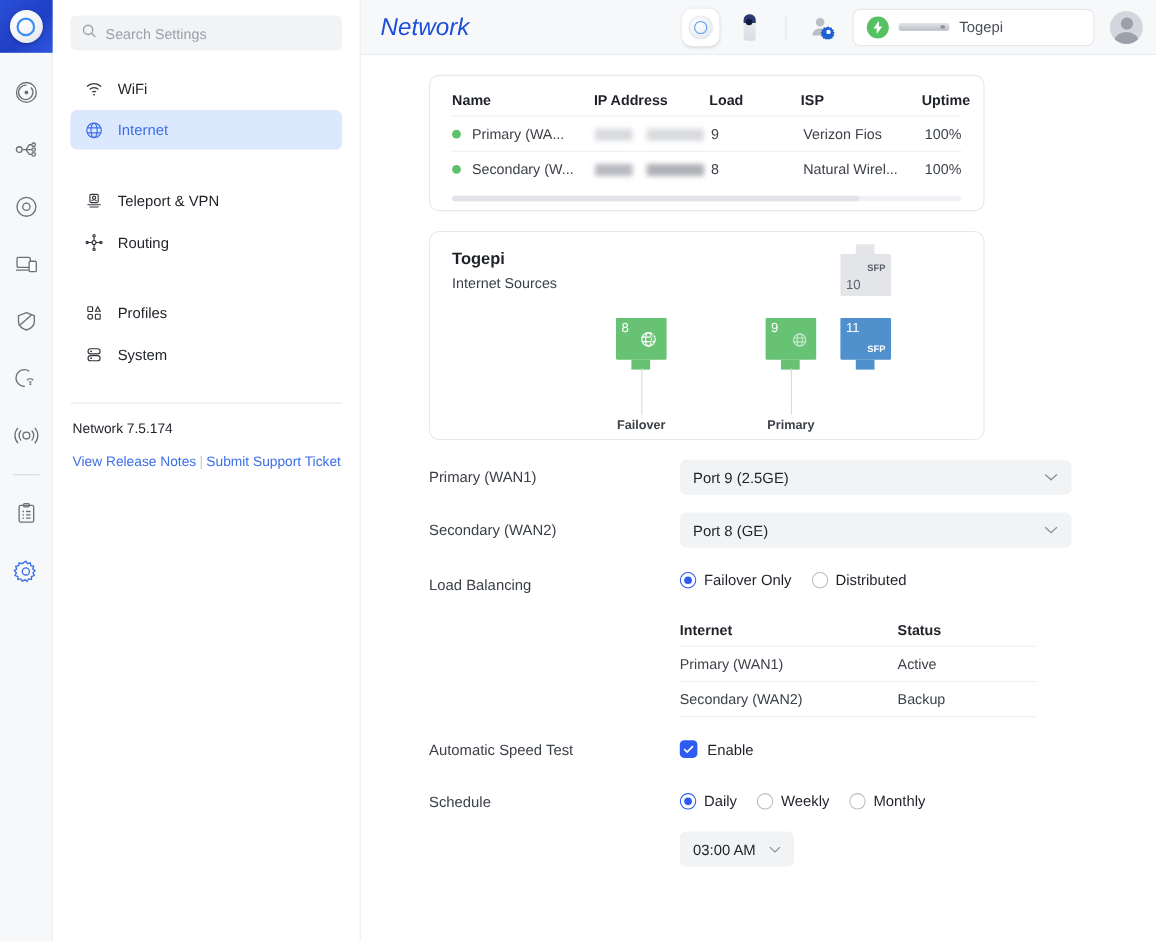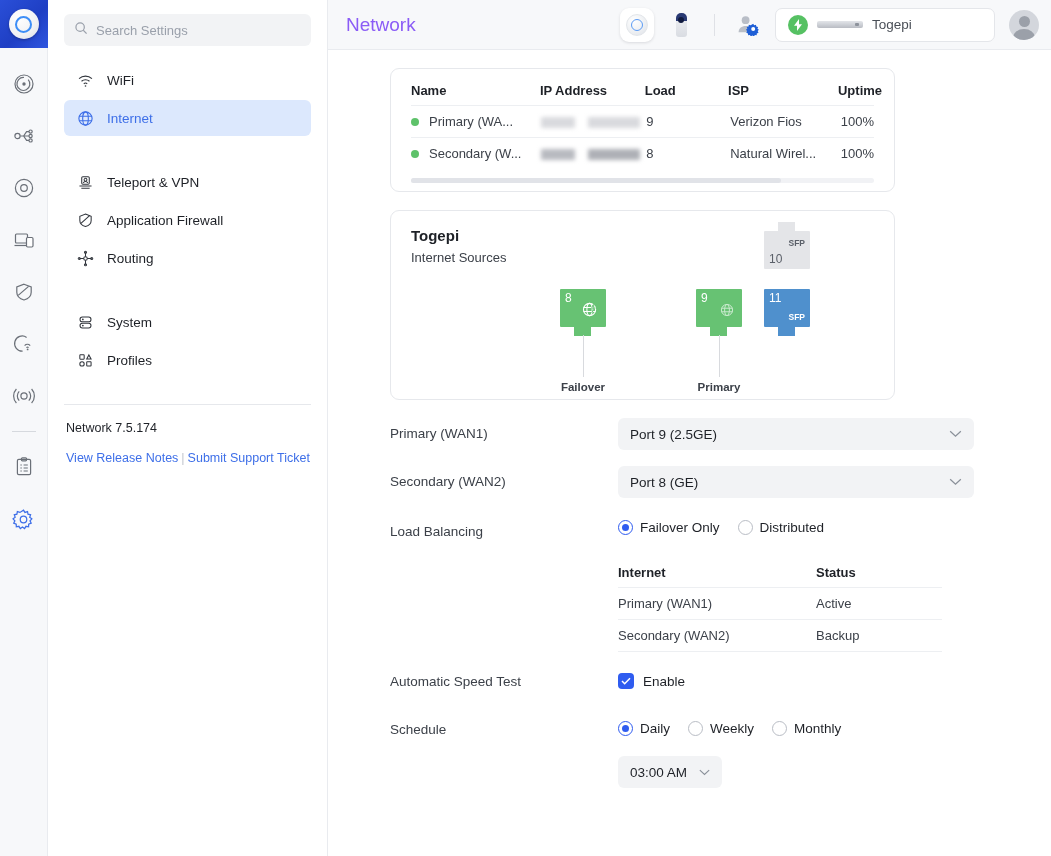--- a/index.html
+++ b/index.html
@@ -77,21 +77,21 @@
   .links a { color: #3e6fe8; text-decoration: none; cursor: pointer; }
   .links .bar { color: #c3c7ce; padding: 0 3px; }
 
   
   .right { flex: 1; display: flex; flex-direction: column; height: 856px; min-width: 0; }
   .topbar {
     height: 50px; flex: 0 0 50px; background: #f7f8fa;
     border-bottom: 1px solid #e9ebef;
     display: flex; align-items: center; padding: 0 12px 0 18px; gap: 10px;
   }
-  .page-title { font-size: 19px; color: #8b5cf6; font-weight: 400; flex: 1; }
+  .page-title { font-size: 22px; color: #1d4ed8; font-weight: 400; flex: 1; font-style: italic; }
 
   .tb-tile {
     width: 34px; height: 34px; border-radius: 9px;
     display: flex; align-items: center; justify-content: center; cursor: pointer;
   }
   .tb-tile.sel { background: #ffffff; box-shadow: 0 1px 3px rgba(20,25,35,.13); }
   .ap-sm {
     width: 22px; height: 22px; border-radius: 50%;
     background: radial-gradient(circle at 35% 30%, #ffffff 0%, #eef0f3 55%, #dfe2e8 100%);
     border: 1px solid #e3e6ea;
@@ -328,64 +328,55 @@
               <circle cx="9" cy="6.1" r="1.5"></circle>
             <path d="M6.6 9.4 a2.8 2.8 0 0 1 4.8 0"></path>
               <path d="M2.6 12.8 h12.8 M4.6 15 h8.8"></path>
           </svg>
         </span>
         <span>Teleport &amp; VPN</span>
       </div>
       <div class="nav-item">
         <span class="ico">
           <svg width="17" height="17" viewBox="0 0 18 18" fill="none" stroke="#31353c" stroke-width="1.1">
-            <path d="M9 2.2 L15 4.6 v4.3 c0 3.5 -2.6 5.5 -6 6.5 -3.4 -1 -6 -3 -6 -6.5 V4.6 Z"></path>
-            <path d="M4.2 12 L13.6 3.6"></path>
-          </svg>
-        </span>
-        <span>Application Firewall</span>
-      </div>
-      <div class="nav-item">
-        <span class="ico">
-          <svg width="17" height="17" viewBox="0 0 18 18" fill="none" stroke="#31353c" stroke-width="1.1">
             <circle cx="9" cy="9" r="1.9"></circle>
             <path d="M9 2.4 v4.7 M9 10.9 v4.7 M2.4 9 h4.7 M10.9 9 h4.7"></path>
             <circle cx="9" cy="2.4" r="1.1"></circle>
               <circle cx="9" cy="15.6" r="1.1"></circle>
             <circle cx="2.4" cy="9" r="1.1"></circle>
               <circle cx="15.6" cy="9" r="1.1"></circle>
           </svg>
         </span>
         <span>Routing</span>
       </div>
     </div>
 
     <div class="nav-gap"></div>
 
     <div class="nav-group">
-      <div class="nav-item">
-        <span class="ico">
-          <svg width="17" height="17" viewBox="0 0 18 18" fill="none" stroke="#31353c" stroke-width="1.1">
-            <rect x="3.2" y="3.2" width="11.6" height="5" rx="2.5"></rect>
-            <rect x="3.2" y="9.8" width="11.6" height="5" rx="2.5"></rect>
-            <path d="M6.2 5.7 h.01 M6.2 12.3 h.01" stroke-width="1.8" stroke-linecap="round"></path>
-          </svg>
-        </span>
-        <span>System</span>
-      </div>
       <div class="nav-item">
         <span class="ico">
           <svg width="17" height="17" viewBox="0 0 18 18" fill="none" stroke="#31353c" stroke-width="1.1">
             <rect x="3" y="3" width="4.6" height="4.6" rx=".6"></rect>
             <path d="M12.6 3.1 L14.9 7.4 H10.3 Z"></path>
             <circle cx="5.3" cy="12.6" r="2.3"></circle>
             <rect x="10.3" y="10.3" width="4.6" height="4.6" rx=".6"></rect>
           </svg>
         </span>
         <span>Profiles</span>
+      </div>
+      <div class="nav-item">
+        <span class="ico">
+          <svg width="17" height="17" viewBox="0 0 18 18" fill="none" stroke="#31353c" stroke-width="1.1">
+            <rect x="3.2" y="3.2" width="11.6" height="5" rx="2.5"></rect>
+            <rect x="3.2" y="9.8" width="11.6" height="5" rx="2.5"></rect>
+            <path d="M6.2 5.7 h.01 M6.2 12.3 h.01" stroke-width="1.8" stroke-linecap="round"></path>
+          </svg>
+        </span>
+        <span>System</span>
       </div>
     </div>
 
     <div class="side-div"></div>
     <div class="ver">Network 7.5.174</div>
     <div class="links">
       <a>View Release Notes</a><span class="bar">|</span><a>Submit Support Ticket</a>
     </div>
   </div>
 

